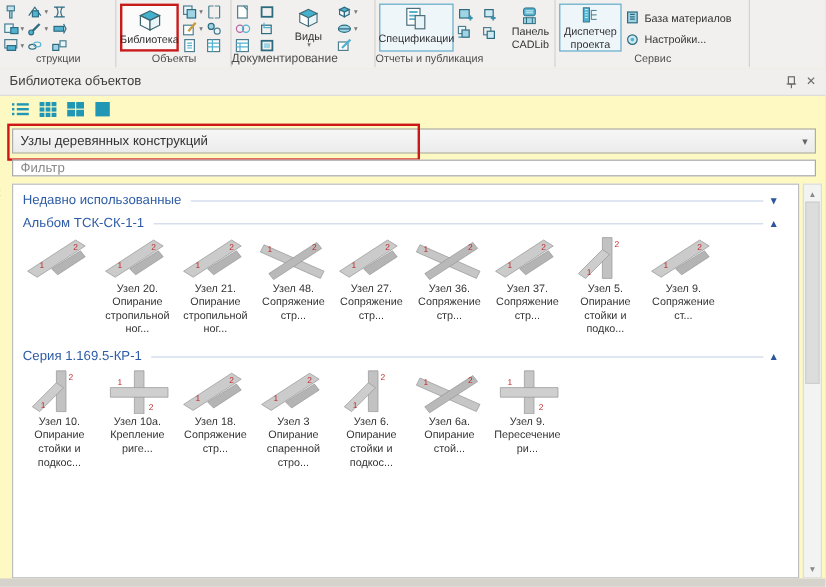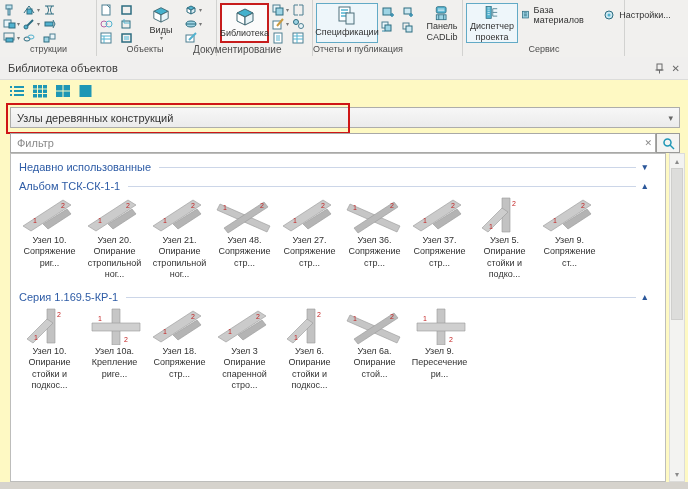--- a/index.html
+++ b/index.html
@@ -17,37 +17,37 @@
   .sic{width:17px;height:13px;display:flex;align-items:center;justify-content:flex-start;cursor:default;}
   .sic svg{display:block;}
   .dd{font-size:6px;color:#777;margin-left:1px;}
   .bigbtn{min-width:42px;height:40px;display:flex;flex-direction:column;align-items:center;
     justify-content:flex-start;font-size:9px;color:#333;text-align:center;line-height:1.15;
     box-sizing:border-box;padding-top:1px;background:transparent;border:1px solid transparent;}
   .bigbtn .btxt{white-space:pre-line;}
   .sel-red{border:2px solid #c71c1c;background:#fbfbfb;}
   .sel-blue{border:1px solid #62aac6;background:#eef6fa;}
   .srvrow{display:flex;align-items:center;gap:3px;font-size:9px;color:#333;height:15px;}
-  .srvcol{display:flex;flex-direction:row;gap:16px;padding-top:4px;justify-content:flex-end;}
+  .srvcol{display:flex;flex-direction:column;gap:3px;padding-top:4px;justify-content:flex-end;}
   
   .panel{position:absolute;top:57px;left:0;width:688px;height:425px;background:#fef9c3;}
   .titlebar{position:absolute;top:0;left:0;right:0;height:22px;background:#f0efee;
     border-bottom:1px solid #dcdcda;display:flex;align-items:center;}
   .titlebar .ttl{font-size:11px;color:#3c3c3c;padding-left:8px;flex:1;}
   .titlebar .wicons{display:flex;gap:8px;padding-right:8px;color:#6a6a6a;font-size:10px;align-items:center;}
   .viewbar{position:absolute;top:25px;left:8px;display:flex;gap:5px;}
   .vbtn{width:18px;height:17px;display:flex;align-items:center;justify-content:center;cursor:default;}
   .dropdown{position:absolute;top:50px;left:10px;right:8px;height:21px;
     background:linear-gradient(#f7f7f7,#ebebeb);border:1px solid #adadab;box-sizing:border-box;
     display:flex;align-items:center;font-size:11px;color:#333;padding:0 6px;}
   .dropdown .dtext{flex:1;}
   .dropdown .dchev{color:#666;font-size:9px;}
   .red-box{position:absolute;top:46px;left:6px;width:340px;height:27px;
     border:2px solid #cf1616;pointer-events:none;}
-  .filterrow{position:absolute;top:76px;left:10px;right:8px;height:20px;display:flex;gap:4px;}
+  .filterrow{position:absolute;top:76px;left:10px;right:8px;height:20px;display:flex;gap:4px;flex-direction:column;}
   .filter{flex:1;height:20px;border:1px solid #a9a9a7;background:#fff;box-sizing:border-box;
     font-size:11px;padding:0 16px 0 6px;font-family:"Liberation Sans",sans-serif;color:#333;}
   .filter::placeholder{color:#8a8a8a;}
   .fclear{position:absolute;right:64px;top:4px;font-size:9px;color:#8a8a8a;cursor:default;}
   .fsearch{width:24px;height:20px;border:1px solid #9a9a98;background:#f4f4f2;
     display:flex;align-items:center;justify-content:center;box-sizing:border-box;}
   
   .list{position:absolute;top:96px;left:10px;right:22px;bottom:0;background:#fff;
     border:1px solid #bdbdbb;box-sizing:border-box;overflow:hidden;padding:2px 16px 0 4px;}
   .sec-head{display:flex;align-items:center;height:16px;margin-top:3px;}
@@ -130,94 +130,20 @@
         </span>
       <span class="sic">
           <svg width="13" height="12" viewBox="0 0 13 12">
             <rect x="1" y="5" width="5" height="5" fill="#9ed4e4" stroke="#2d6c80"></rect>
             <rect x="7" y="2" width="5" height="5" fill="#e9f5f9" stroke="#4d7f91"></rect>
           </svg>
         </span>
     </div>
   </div>
 
-  <div class="rgroup" style="width:120px">
-    <div class="icol">
-      <span class="sic">
-          <svg width="13" height="12" viewBox="0 0 13 12">
-            <rect x="2" y="1" width="8" height="10" fill="#fff" stroke="#4d7f91"></rect>
-            <path d="M7 1 l3 3" stroke="#4d7f91"></path>
-          </svg>
-        </span>
-      <span class="sic">
-          <svg width="13" height="12" viewBox="0 0 13 12">
-            <circle cx="4" cy="6" r="3" fill="none" stroke="#b565a7"></circle>
-            <circle cx="9" cy="6" r="3" fill="none" stroke="#52b2cf"></circle>
-          </svg>
-        </span>
-      <span class="sic">
-          <svg width="13" height="12" viewBox="0 0 13 12">
-            <rect x="1" y="1" width="10" height="10" fill="#fff" stroke="#4d7f91"></rect>
-            <path d="M1 4 h10 M1 7 h10 M4 4 v7" stroke="#52b2cf"></path>
-          </svg>
-        </span>
-    </div>
-    <div class="icol">
-      <span class="sic">
-          <svg width="13" height="12" viewBox="0 0 13 12">
-            <rect x="2" y="2" width="9" height="8" fill="none" stroke="#2d6c80" stroke-width="1.5"></rect>
-          </svg>
-        </span>
-      <span class="sic">
-          <svg width="13" height="12" viewBox="0 0 13 12">
-            <rect x="2" y="3" width="8" height="7" fill="none" stroke="#2d6c80"></rect>
-            <path d="M4 1 v4 h6" fill="none" stroke="#52b2cf"></path>
-          </svg>
-        </span>
-      <span class="sic">
-          <svg width="13" height="12" viewBox="0 0 13 12">
-            <rect x="2" y="2" width="9" height="8" fill="none" stroke="#2d6c80" stroke-width="1.5"></rect>
-            <rect x="4" y="4" width="5" height="4" fill="#9ed4e4"></rect>
-          </svg>
-        </span>
-    </div>
-    <div class="bigbtn">
-      <svg width="24" height="22" viewBox="0 0 24 22">
-          <polygon points="4,7 12,3 20,7 12,11" fill="#43b1cd" stroke="#3d6570"></polygon>
-          <polygon points="4,7 12,11 12,19 4,15" fill="#fdfefe" stroke="#3d6570"></polygon>
-          <polygon points="20,7 12,11 12,19 20,15" fill="#e8f4f8" stroke="#3d6570"></polygon>
-        </svg>
-      <span class="btxt">Виды</span>
-      <span class="dd">▾</span>
-    </div>
-    <div class="icol">
-      <span class="sic">
-          <svg width="13" height="12" viewBox="0 0 13 12">
-            <polygon points="2,4 6,2 10,4 6,6" fill="#52b2cf" stroke="#2d6c80"></polygon>
-            <polygon points="2,4 6,6 6,10 2,8" fill="#fff" stroke="#2d6c80"></polygon>
-            <polygon points="10,4 6,6 6,10 10,8" fill="#dcedf3" stroke="#2d6c80"></polygon>
-          </svg>
-          <span class="dd">▾</span>
-        </span>
-      <span class="sic">
-          <svg width="13" height="12" viewBox="0 0 13 12">
-            <ellipse cx="6" cy="6" rx="5" ry="3" fill="#9ed4e4" stroke="#2d6c80"></ellipse>
-            <path d="M1 6 h10" stroke="#2d6c80"></path>
-          </svg>
-          <span class="dd">▾</span>
-        </span>
-      <span class="sic">
-          <svg width="13" height="12" viewBox="0 0 13 12">
-            <rect x="1" y="3" width="8" height="7" fill="#fff" stroke="#4d7f91"></rect>
-            <path d="M4 8 L11 1" stroke="#52b2cf" stroke-width="2"></path>
-          </svg>
-        </span>
-    </div>
-  </div>
-
   <div class="rgroup" style="width:96px">
     <div class="bigbtn sel-red">
       <svg width="24" height="22" viewBox="0 0 24 22">
           <polygon points="4,7 12,3 20,7 12,11" fill="#43b1cd" stroke="#3d6570"></polygon>
           <polygon points="4,7 12,11 12,19 4,15" fill="#fdfefe" stroke="#3d6570"></polygon>
           <polygon points="20,7 12,11 12,19 20,15" fill="#e8f4f8" stroke="#3d6570"></polygon>
         </svg>
       <span class="btxt">Библиотека</span>
     </div>
     <div class="icol">
@@ -252,20 +178,94 @@
       <span class="sic">
           <svg width="13" height="12" viewBox="0 0 13 12">
             <circle cx="4" cy="4" r="2.5" fill="#9ed4e4" stroke="#2d6c80"></circle>
             <circle cx="9" cy="8" r="2.5" fill="#e9f5f9" stroke="#4d7f91"></circle>
           </svg>
         </span>
       <span class="sic">
           <svg width="13" height="12" viewBox="0 0 13 12">
             <rect x="1" y="1" width="10" height="10" fill="#fff" stroke="#4d7f91"></rect>
             <path d="M1 4 h10 M1 7 h10 M5 1 v10" stroke="#52b2cf"></path>
+          </svg>
+        </span>
+    </div>
+  </div>
+
+  <div class="rgroup" style="width:120px">
+    <div class="icol">
+      <span class="sic">
+          <svg width="13" height="12" viewBox="0 0 13 12">
+            <rect x="2" y="1" width="8" height="10" fill="#fff" stroke="#4d7f91"></rect>
+            <path d="M7 1 l3 3" stroke="#4d7f91"></path>
+          </svg>
+        </span>
+      <span class="sic">
+          <svg width="13" height="12" viewBox="0 0 13 12">
+            <circle cx="4" cy="6" r="3" fill="none" stroke="#b565a7"></circle>
+            <circle cx="9" cy="6" r="3" fill="none" stroke="#52b2cf"></circle>
+          </svg>
+        </span>
+      <span class="sic">
+          <svg width="13" height="12" viewBox="0 0 13 12">
+            <rect x="1" y="1" width="10" height="10" fill="#fff" stroke="#4d7f91"></rect>
+            <path d="M1 4 h10 M1 7 h10 M4 4 v7" stroke="#52b2cf"></path>
+          </svg>
+        </span>
+    </div>
+    <div class="icol">
+      <span class="sic">
+          <svg width="13" height="12" viewBox="0 0 13 12">
+            <rect x="2" y="2" width="9" height="8" fill="none" stroke="#2d6c80" stroke-width="1.5"></rect>
+          </svg>
+        </span>
+      <span class="sic">
+          <svg width="13" height="12" viewBox="0 0 13 12">
+            <rect x="2" y="3" width="8" height="7" fill="none" stroke="#2d6c80"></rect>
+            <path d="M4 1 v4 h6" fill="none" stroke="#52b2cf"></path>
+          </svg>
+        </span>
+      <span class="sic">
+          <svg width="13" height="12" viewBox="0 0 13 12">
+            <rect x="2" y="2" width="9" height="8" fill="none" stroke="#2d6c80" stroke-width="1.5"></rect>
+            <rect x="4" y="4" width="5" height="4" fill="#9ed4e4"></rect>
+          </svg>
+        </span>
+    </div>
+    <div class="bigbtn">
+      <svg width="24" height="22" viewBox="0 0 24 22">
+          <polygon points="4,7 12,3 20,7 12,11" fill="#43b1cd" stroke="#3d6570"></polygon>
+          <polygon points="4,7 12,11 12,19 4,15" fill="#fdfefe" stroke="#3d6570"></polygon>
+          <polygon points="20,7 12,11 12,19 20,15" fill="#e8f4f8" stroke="#3d6570"></polygon>
+        </svg>
+      <span class="btxt">Виды</span>
+      <span class="dd">▾</span>
+    </div>
+    <div class="icol">
+      <span class="sic">
+          <svg width="13" height="12" viewBox="0 0 13 12">
+            <polygon points="2,4 6,2 10,4 6,6" fill="#52b2cf" stroke="#2d6c80"></polygon>
+            <polygon points="2,4 6,6 6,10 2,8" fill="#fff" stroke="#2d6c80"></polygon>
+            <polygon points="10,4 6,6 6,10 10,8" fill="#dcedf3" stroke="#2d6c80"></polygon>
+          </svg>
+          <span class="dd">▾</span>
+        </span>
+      <span class="sic">
+          <svg width="13" height="12" viewBox="0 0 13 12">
+            <ellipse cx="6" cy="6" rx="5" ry="3" fill="#9ed4e4" stroke="#2d6c80"></ellipse>
+            <path d="M1 6 h10" stroke="#2d6c80"></path>
+          </svg>
+          <span class="dd">▾</span>
+        </span>
+      <span class="sic">
+          <svg width="13" height="12" viewBox="0 0 13 12">
+            <rect x="1" y="3" width="8" height="7" fill="#fff" stroke="#4d7f91"></rect>
+            <path d="M4 8 L11 1" stroke="#52b2cf" stroke-width="2"></path>
           </svg>
         </span>
     </div>
   </div>
 
   <div class="rgroup" style="width:150px">
     <div class="bigbtn sel-blue" style="min-width:62px">
       <svg width="24" height="22" viewBox="0 0 24 22">
           <rect x="4" y="2" width="11" height="14" fill="#fff" stroke="#4d6f7a"></rect>
           <path d="M6 5 h7 M6 8 h7 M6 11 h7" stroke="#52b2cf" stroke-width="1.5"></path>
@@ -447,22 +447,20 @@
     <div class="sec-items">
   <div class="lib-item">
     <div class="thumb">
               <svg viewBox="0 0 58 38" width="58" height="38">
                 <polygon points="2,30 42,4 50,9 10,35" fill="#cbcbcb" stroke="#979797" stroke-width="0.6"></polygon>
                 <polygon points="22,28 46,13 50,18 27,33" fill="#b4b4b4" stroke="#979797" stroke-width="0.6"></polygon>
                 <text x="12" y="27" font-size="7" fill="#c22020" font-family="Liberation Sans,sans-serif">1</text>
                 <text x="40" y="12" font-size="7" fill="#c22020" font-family="Liberation Sans,sans-serif">2</text>
               </svg>
             </div>
-    <div class="lbl">Узел 10.
-Сопряжение риг...</div>
   </div>
 
   <div class="lib-item">
     <div class="thumb">
               <svg viewBox="0 0 58 38" width="58" height="38">
                 <polygon points="2,30 42,4 50,9 10,35" fill="#cbcbcb" stroke="#979797" stroke-width="0.6"></polygon>
                 <polygon points="22,28 46,13 50,18 27,33" fill="#b4b4b4" stroke="#979797" stroke-width="0.6"></polygon>
                 <text x="12" y="27" font-size="7" fill="#c22020" font-family="Liberation Sans,sans-serif">1</text>
                 <text x="40" y="12" font-size="7" fill="#c22020" font-family="Liberation Sans,sans-serif">2</text>
               </svg>

